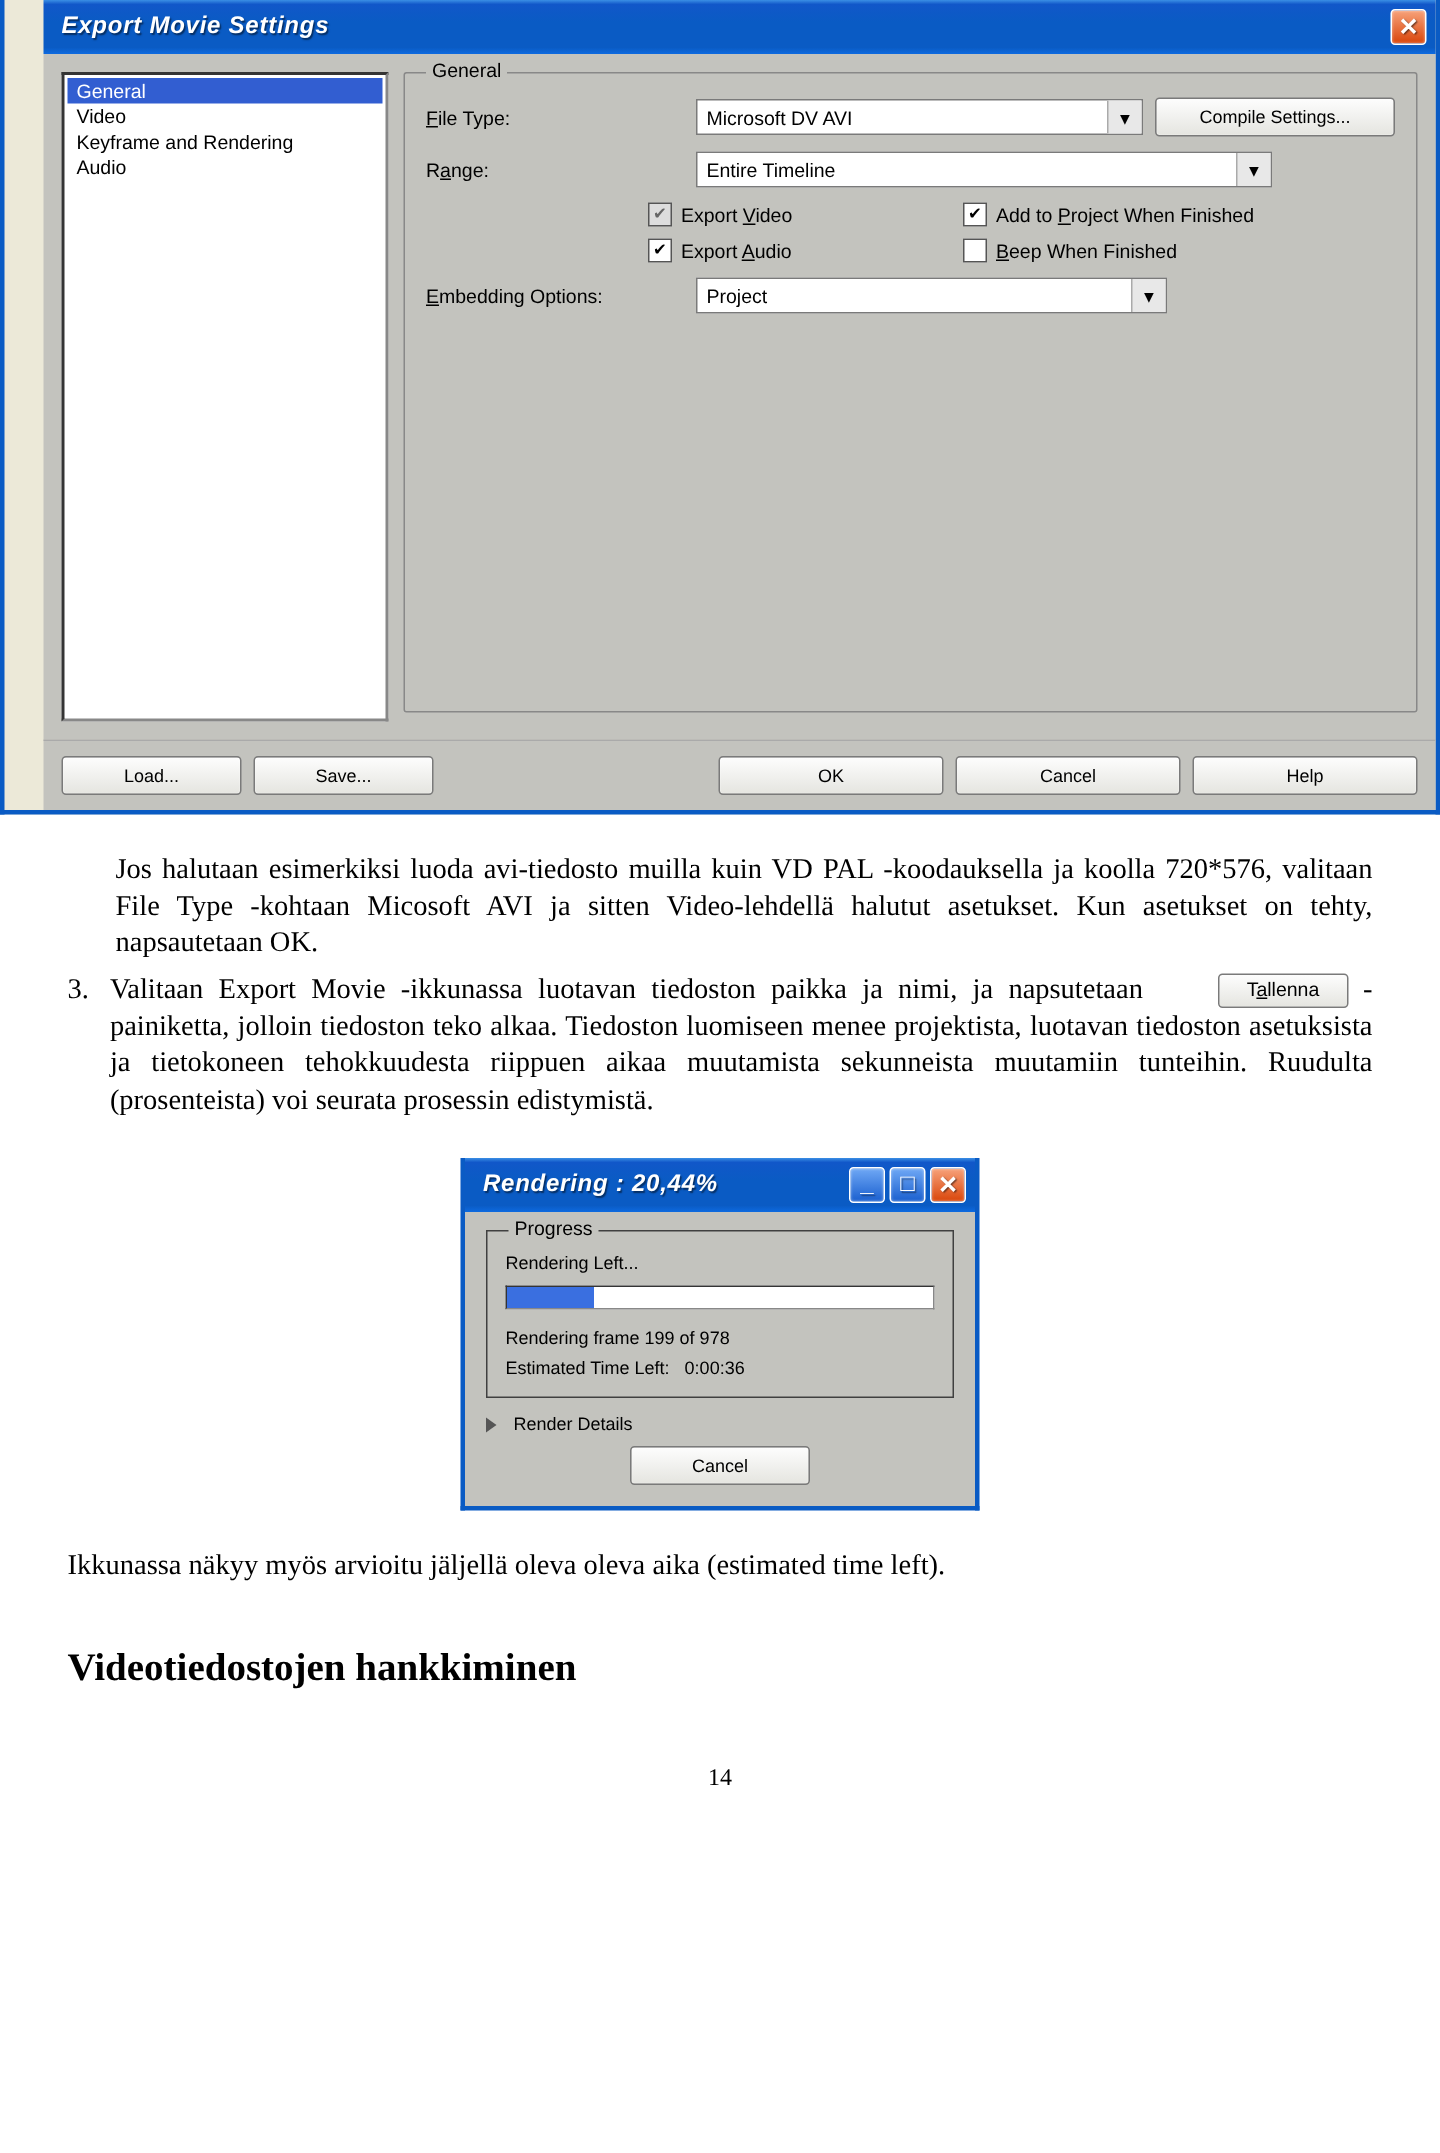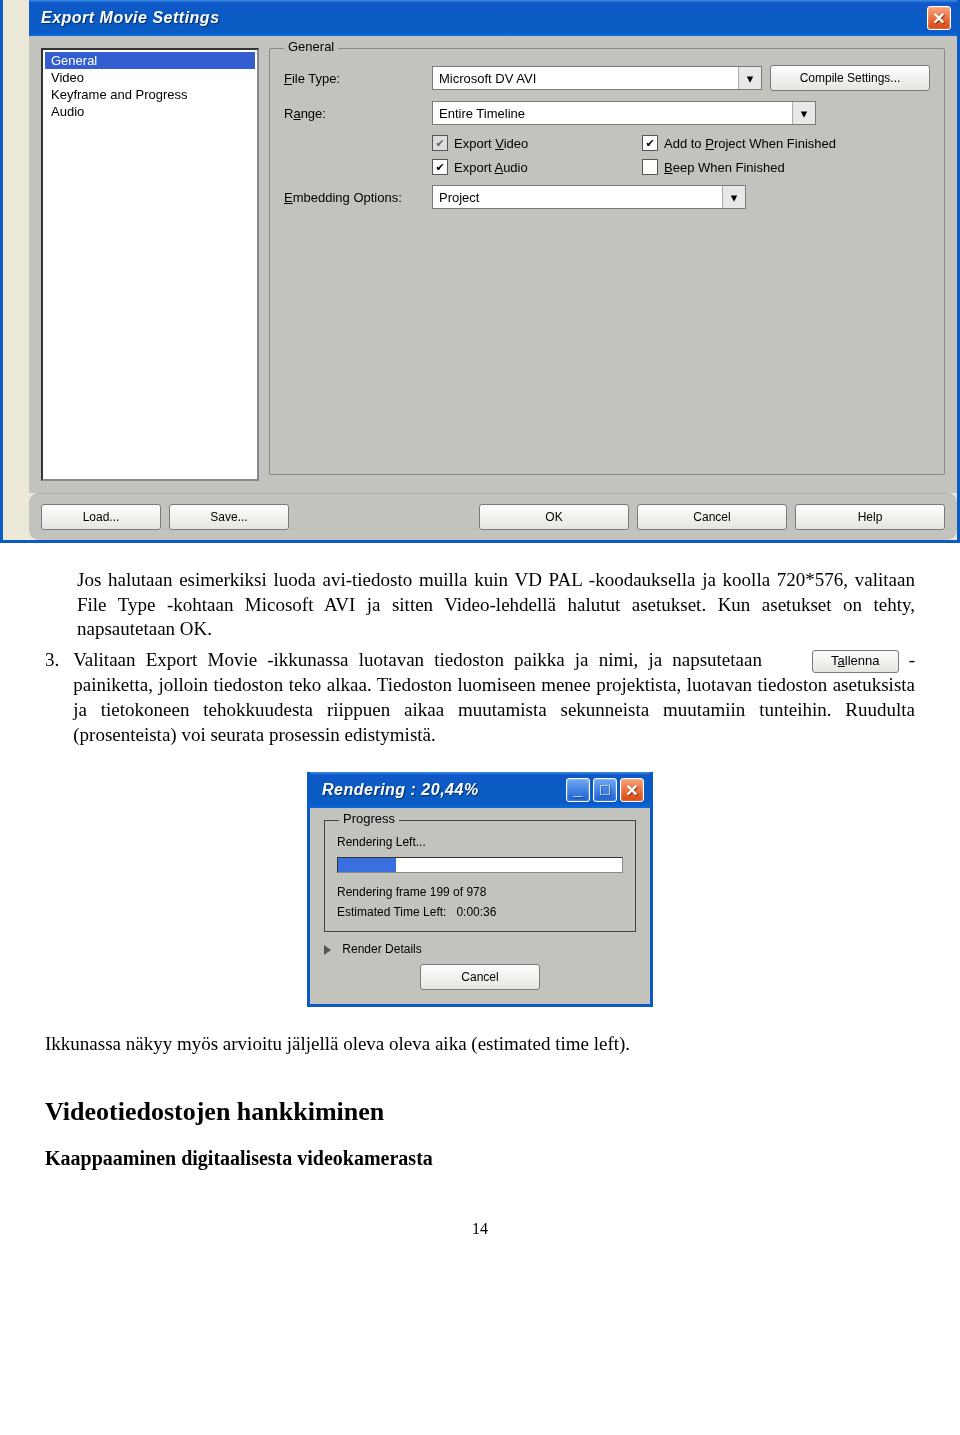--- a/index.html
+++ b/index.html
@@ -81,20 +81,21 @@
   .dropdown {
     flex:1;
     background:#fff;
     border:1px solid #7a7a7a;
     height:22px;
     display:flex;
     align-items:center;
     padding:0 6px;
     font-size:13px;
     position:relative;
+    margin-left:32px;
   }
   .dropdown .dd-arrow {
     position:absolute; right:0; top:0; bottom:0; width:22px;
     background:#e8e8e8;
     border-left:1px solid #aaa;
     display:flex; align-items:center; justify-content:center;
   }
   .xp-button {
     background: linear-gradient(to bottom, #fdfdfd, #e5e5e0);
     border:1px solid #7a7a7a;
@@ -112,21 +113,20 @@
   .checkbox-row { display:flex; gap:30px; margin-left:148px; margin-bottom:8px;}
   .cb { display:flex; align-items:center; gap:6px; font-size:13px; width:180px;}
   .cb-box { width:14px; height:14px; background:#fff; border:1px solid #555; display:flex; align-items:center; justify-content:center; font-size:11px; line-height:1;}
   .cb-box.disabled { background:#ddd; color:#666;}
   .dialog-footer {
     display:flex;
     padding:10px 12px;
     gap:8px;
     border-top:1px solid #aaa;
     background:#c3c3be;
-    border-radius:10px;
   }
   .dialog-footer .spacer { flex:1; }
 
   
   .tallenna-btn {
     display:inline-block;
     background: linear-gradient(to bottom, #fdfdfd, #e5e5e0);
     border:1px solid #7a7a7a;
     border-radius:3px;
     padding:2px 18px;
@@ -194,21 +194,21 @@
   <div class="xp-window">
     <div class="xp-titlebar">
       <span class="title-text">Export Movie Settings</span>
       <span class="xp-close">✕</span>
     </div>
     <div class="xp-body">
       <div class="export-layout">
         <div class="listbox">
           <div class="item selected">General</div>
           <div class="item">Video</div>
-          <div class="item">Keyframe and Progress</div>
+          <div class="item">Keyframe and Rendering</div>
           <div class="item">Audio</div>
         </div>
         <div class="fieldset">
           <div class="fieldset-legend">General</div>
 
           <div class="form-row">
             <div class="form-label"><span class="underline-access">F</span>ile Type:</div>
             <div class="dropdown">
               <span>Microsoft DV AVI</span>
               <span class="dd-arrow">▾</span>
@@ -306,16 +306,15 @@
         <div class="xp-button">Cancel</div>
       </div>
     </div>
   </div>
 
   <div class="body-text">
     <p>Ikkunassa näkyy myös arvioitu jäljellä oleva oleva aika (estimated time left).</p>
   </div>
 
   <h2 class="section">Videotiedostojen hankkiminen</h2>
-  <h3 class="sub">Kaappaaminen digitaalisesta videokamerasta</h3>
 
   <div class="pagenum">14</div>
 </div>
 
 </body></html>

